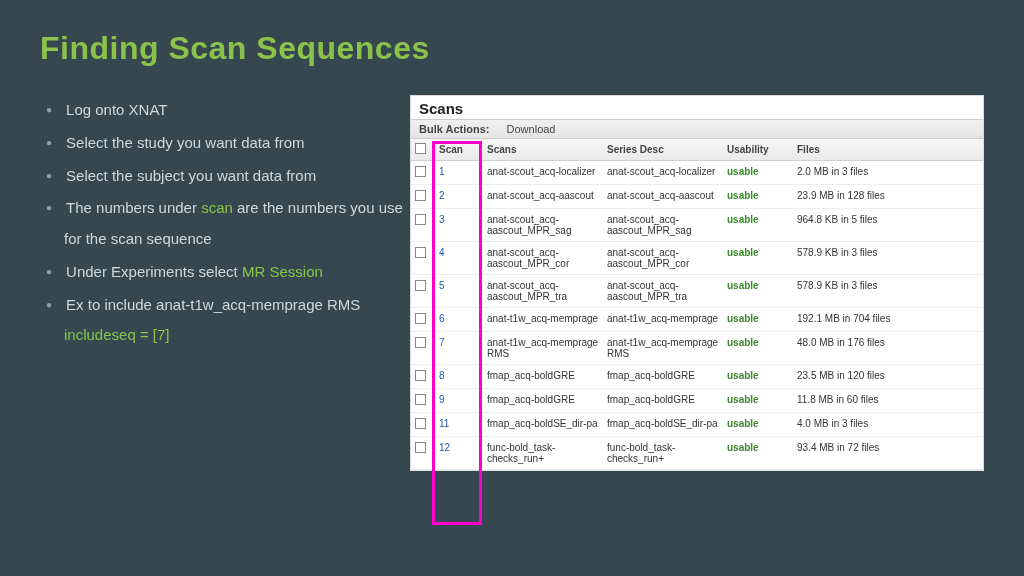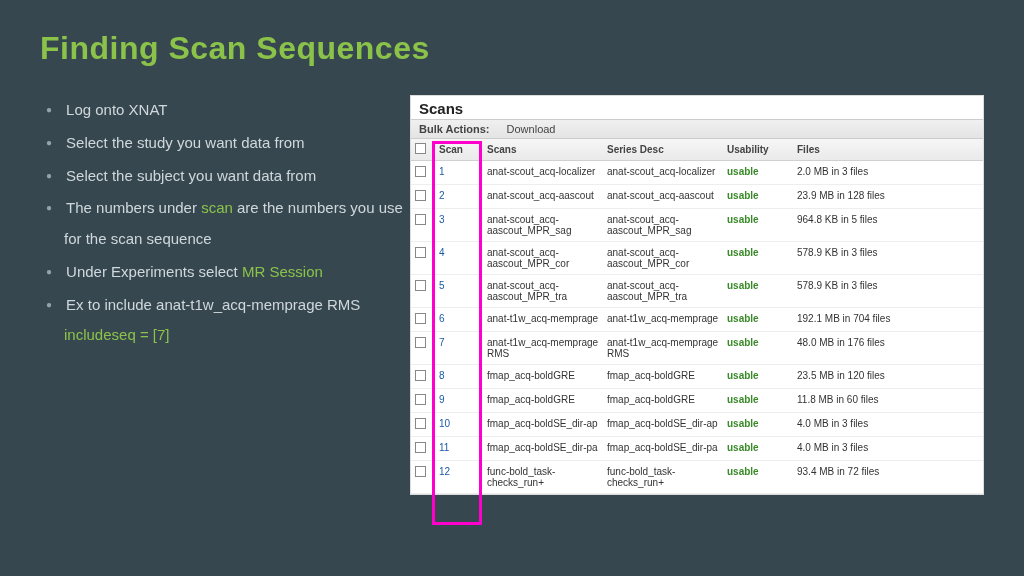--- a/index.html
+++ b/index.html
@@ -215,28 +215,20 @@
             <tr>
               <td><span class="cbx"></span></td>
               <td><span class="scan-no">9</span></td>
               <td>fmap_acq-boldGRE</td>
               <td>fmap_acq-boldGRE</td>
               <td><span class="usable">usable</span></td>
               <td>11.8 MB in 60 files</td>
             </tr>
             <tr>
               <td><span class="cbx"></span></td>
-              <td><span class="scan-no">10</span></td>
-              <td>fmap_acq-boldSE_dir-ap</td>
-              <td>fmap_acq-boldSE_dir-ap</td>
-              <td><span class="usable">usable</span></td>
-              <td>4.0 MB in 3 files</td>
-            </tr>
-            <tr>
-              <td><span class="cbx"></span></td>
               <td><span class="scan-no">11</span></td>
               <td>fmap_acq-boldSE_dir-pa</td>
               <td>fmap_acq-boldSE_dir-pa</td>
               <td><span class="usable">usable</span></td>
               <td>4.0 MB in 3 files</td>
             </tr>
             <tr>
               <td><span class="cbx"></span></td>
               <td><span class="scan-no">12</span></td>
               <td>func-bold_task-checks_run+</td>

